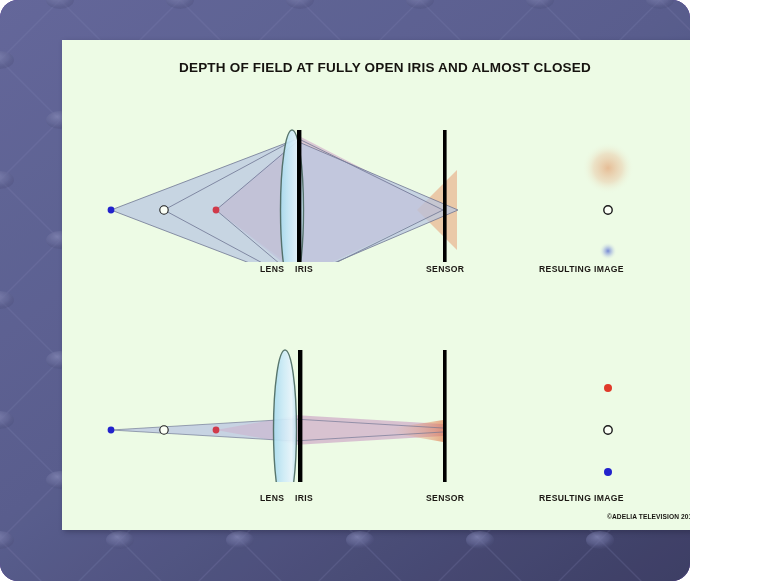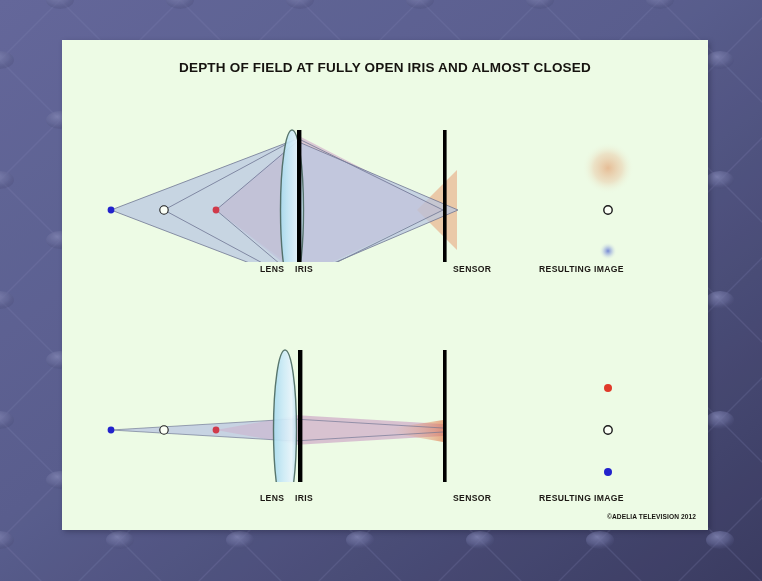--- a/index.html
+++ b/index.html
@@ -5,24 +5,25 @@
   html, body {
     margin: 0;
     padding: 0;
     width: 762px;
     height: 581px;
     overflow: hidden;
     font-family: "Liberation Sans", sans-serif;
   }
   #stage {
     position: relative;
-    width: 762px;
+    width: 690px;
     height: 581px;
     background: #4c1d95;
     overflow: hidden;
+    border-radius: 18px;
   }
   #bg-texture {
     position: absolute;
     inset: 0;
     width: 762px;
     height: 581px;
   }
   #slide {
     position: absolute;
     left: 62px;
@@ -60,21 +61,21 @@
     color: #1b1713;
   }
   .caption {
     position: absolute;
     white-space: nowrap;
   }
   #captions-top { top: 224px; }
   #captions-bottom { top: 453px; }
   .cap-lens { left: 198px; }
   .cap-iris { left: 233px; text-align: right; }
-  .cap-sensor { left: 364px; margin-left: 27px; }
+  .cap-sensor { left: 364px; }
   .cap-result { left: 477px; }
   #copyright {
     position: absolute;
     right: 12px;
     top: 473px;
     font-size: 6.6px;
     font-weight: bold;
     letter-spacing: 0.1px;
     color: #171410;
     white-space: nowrap;

